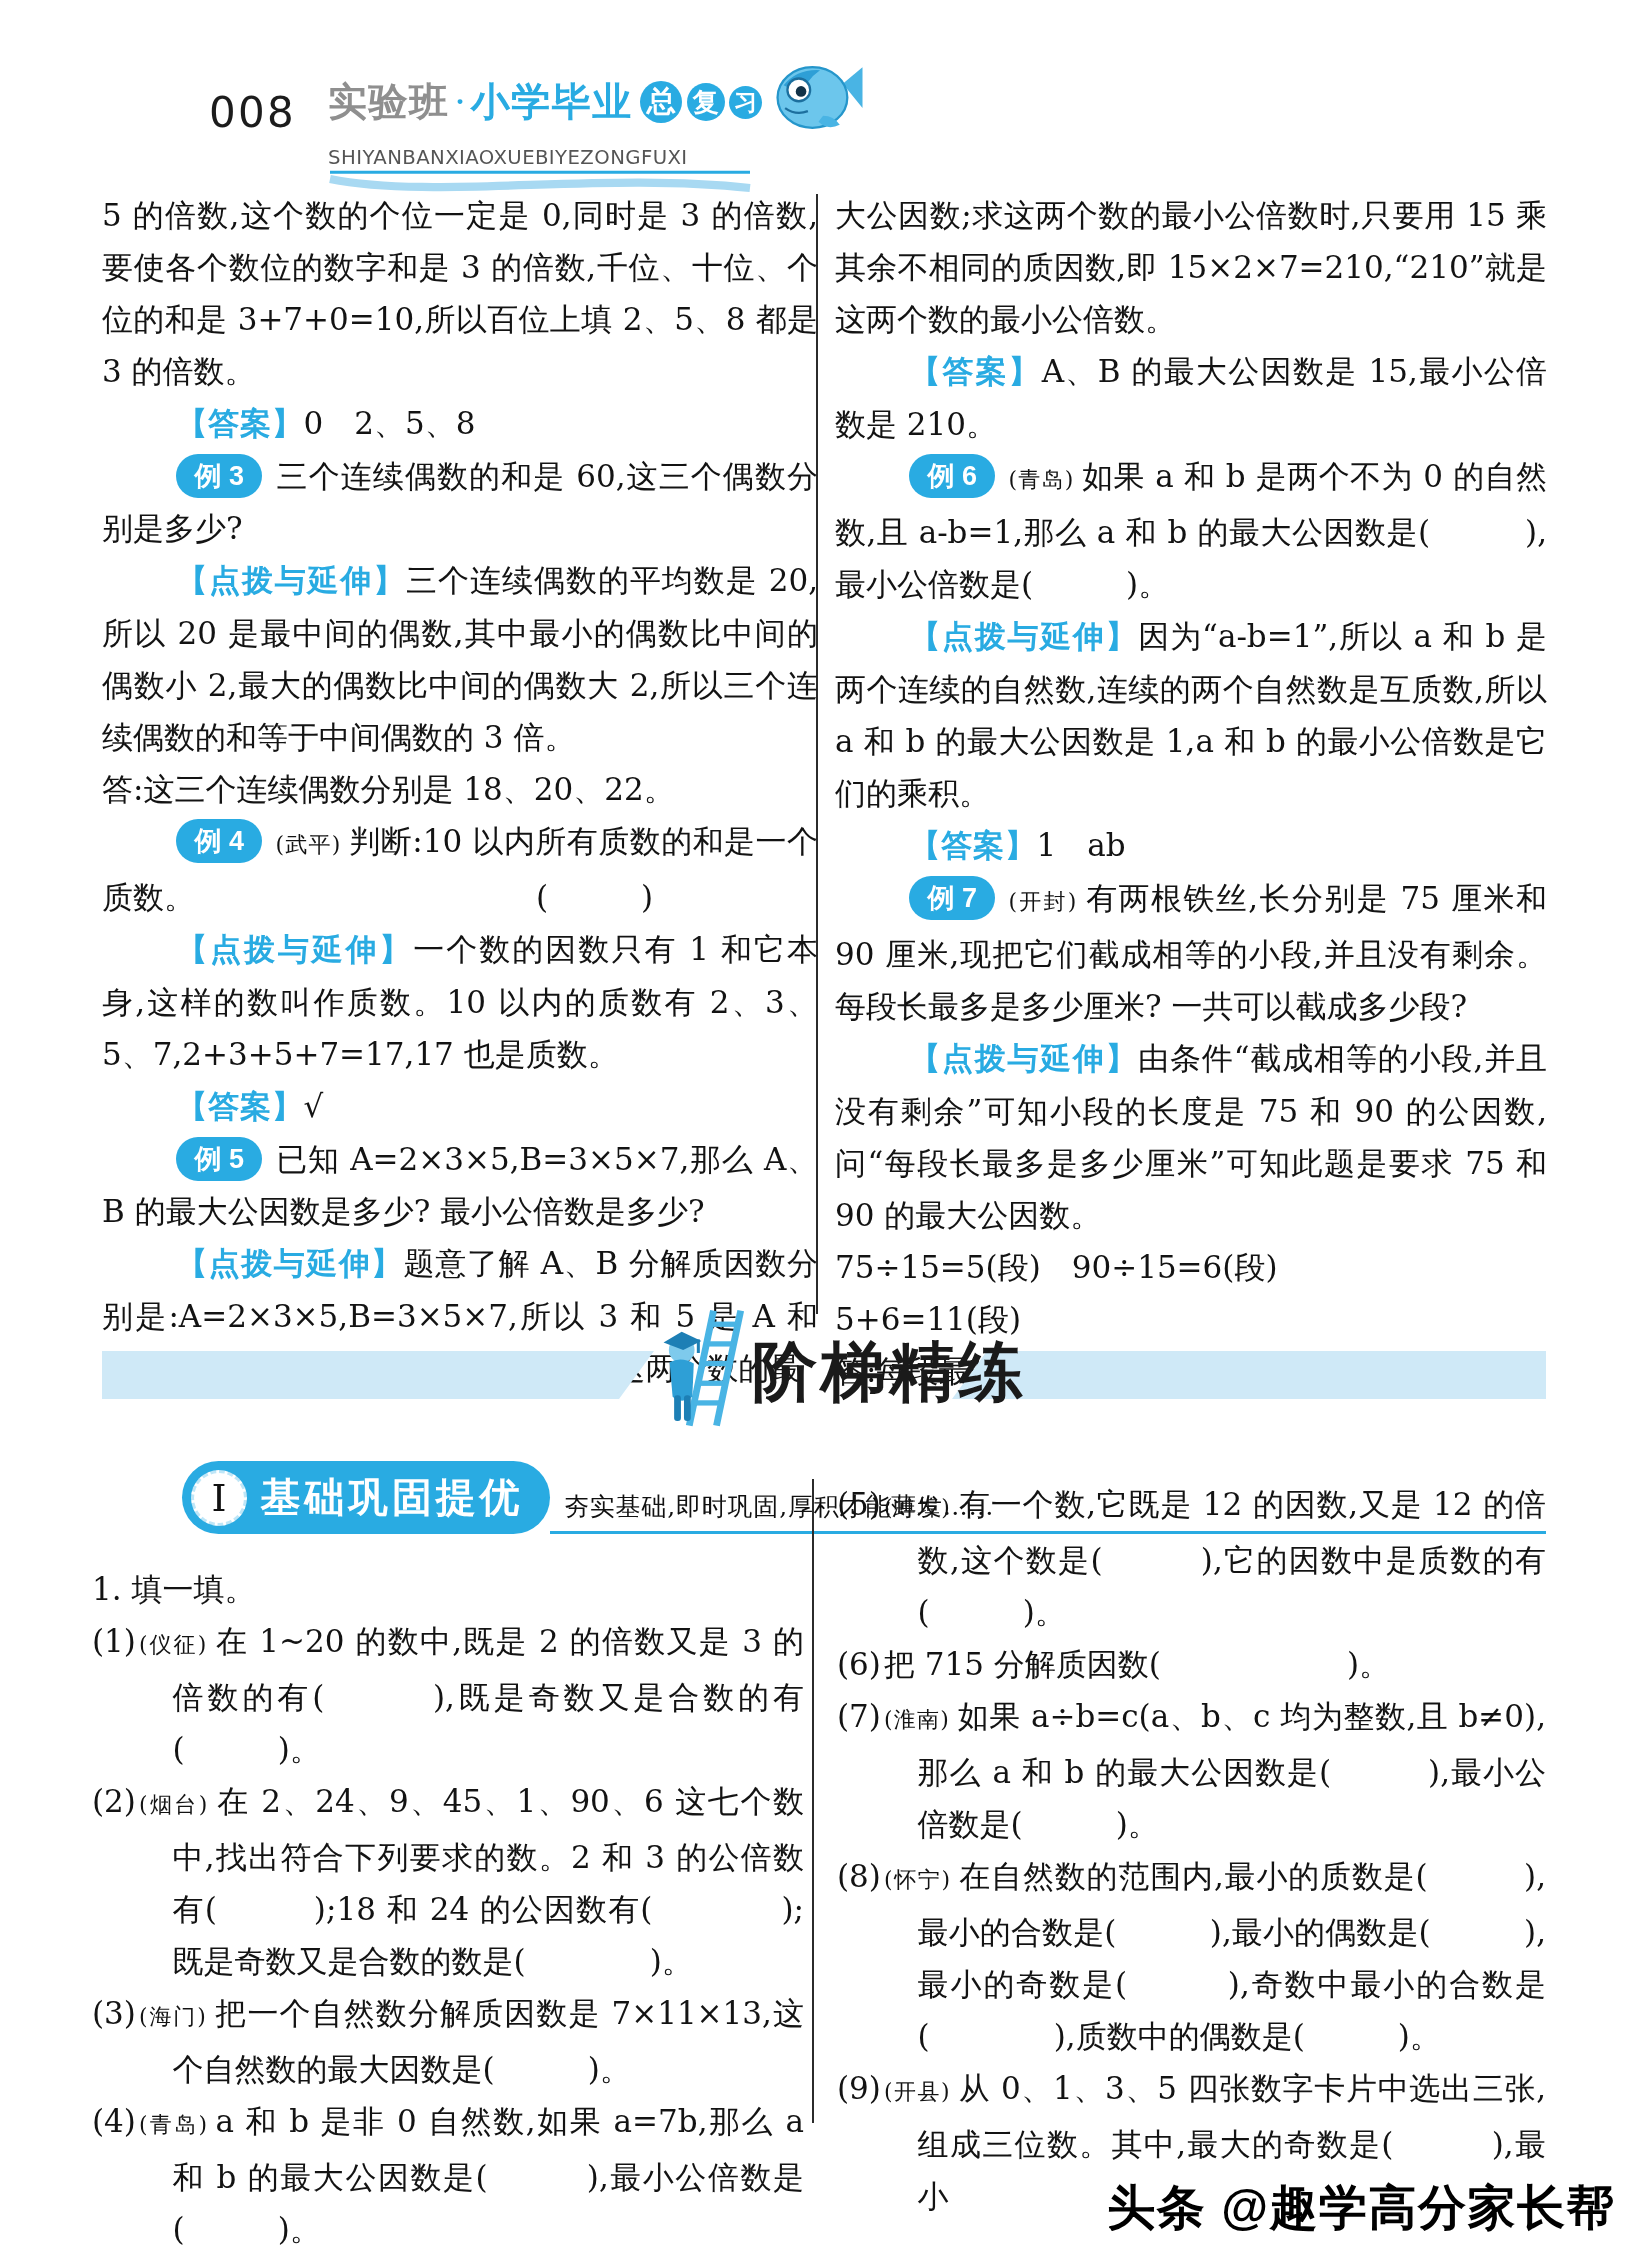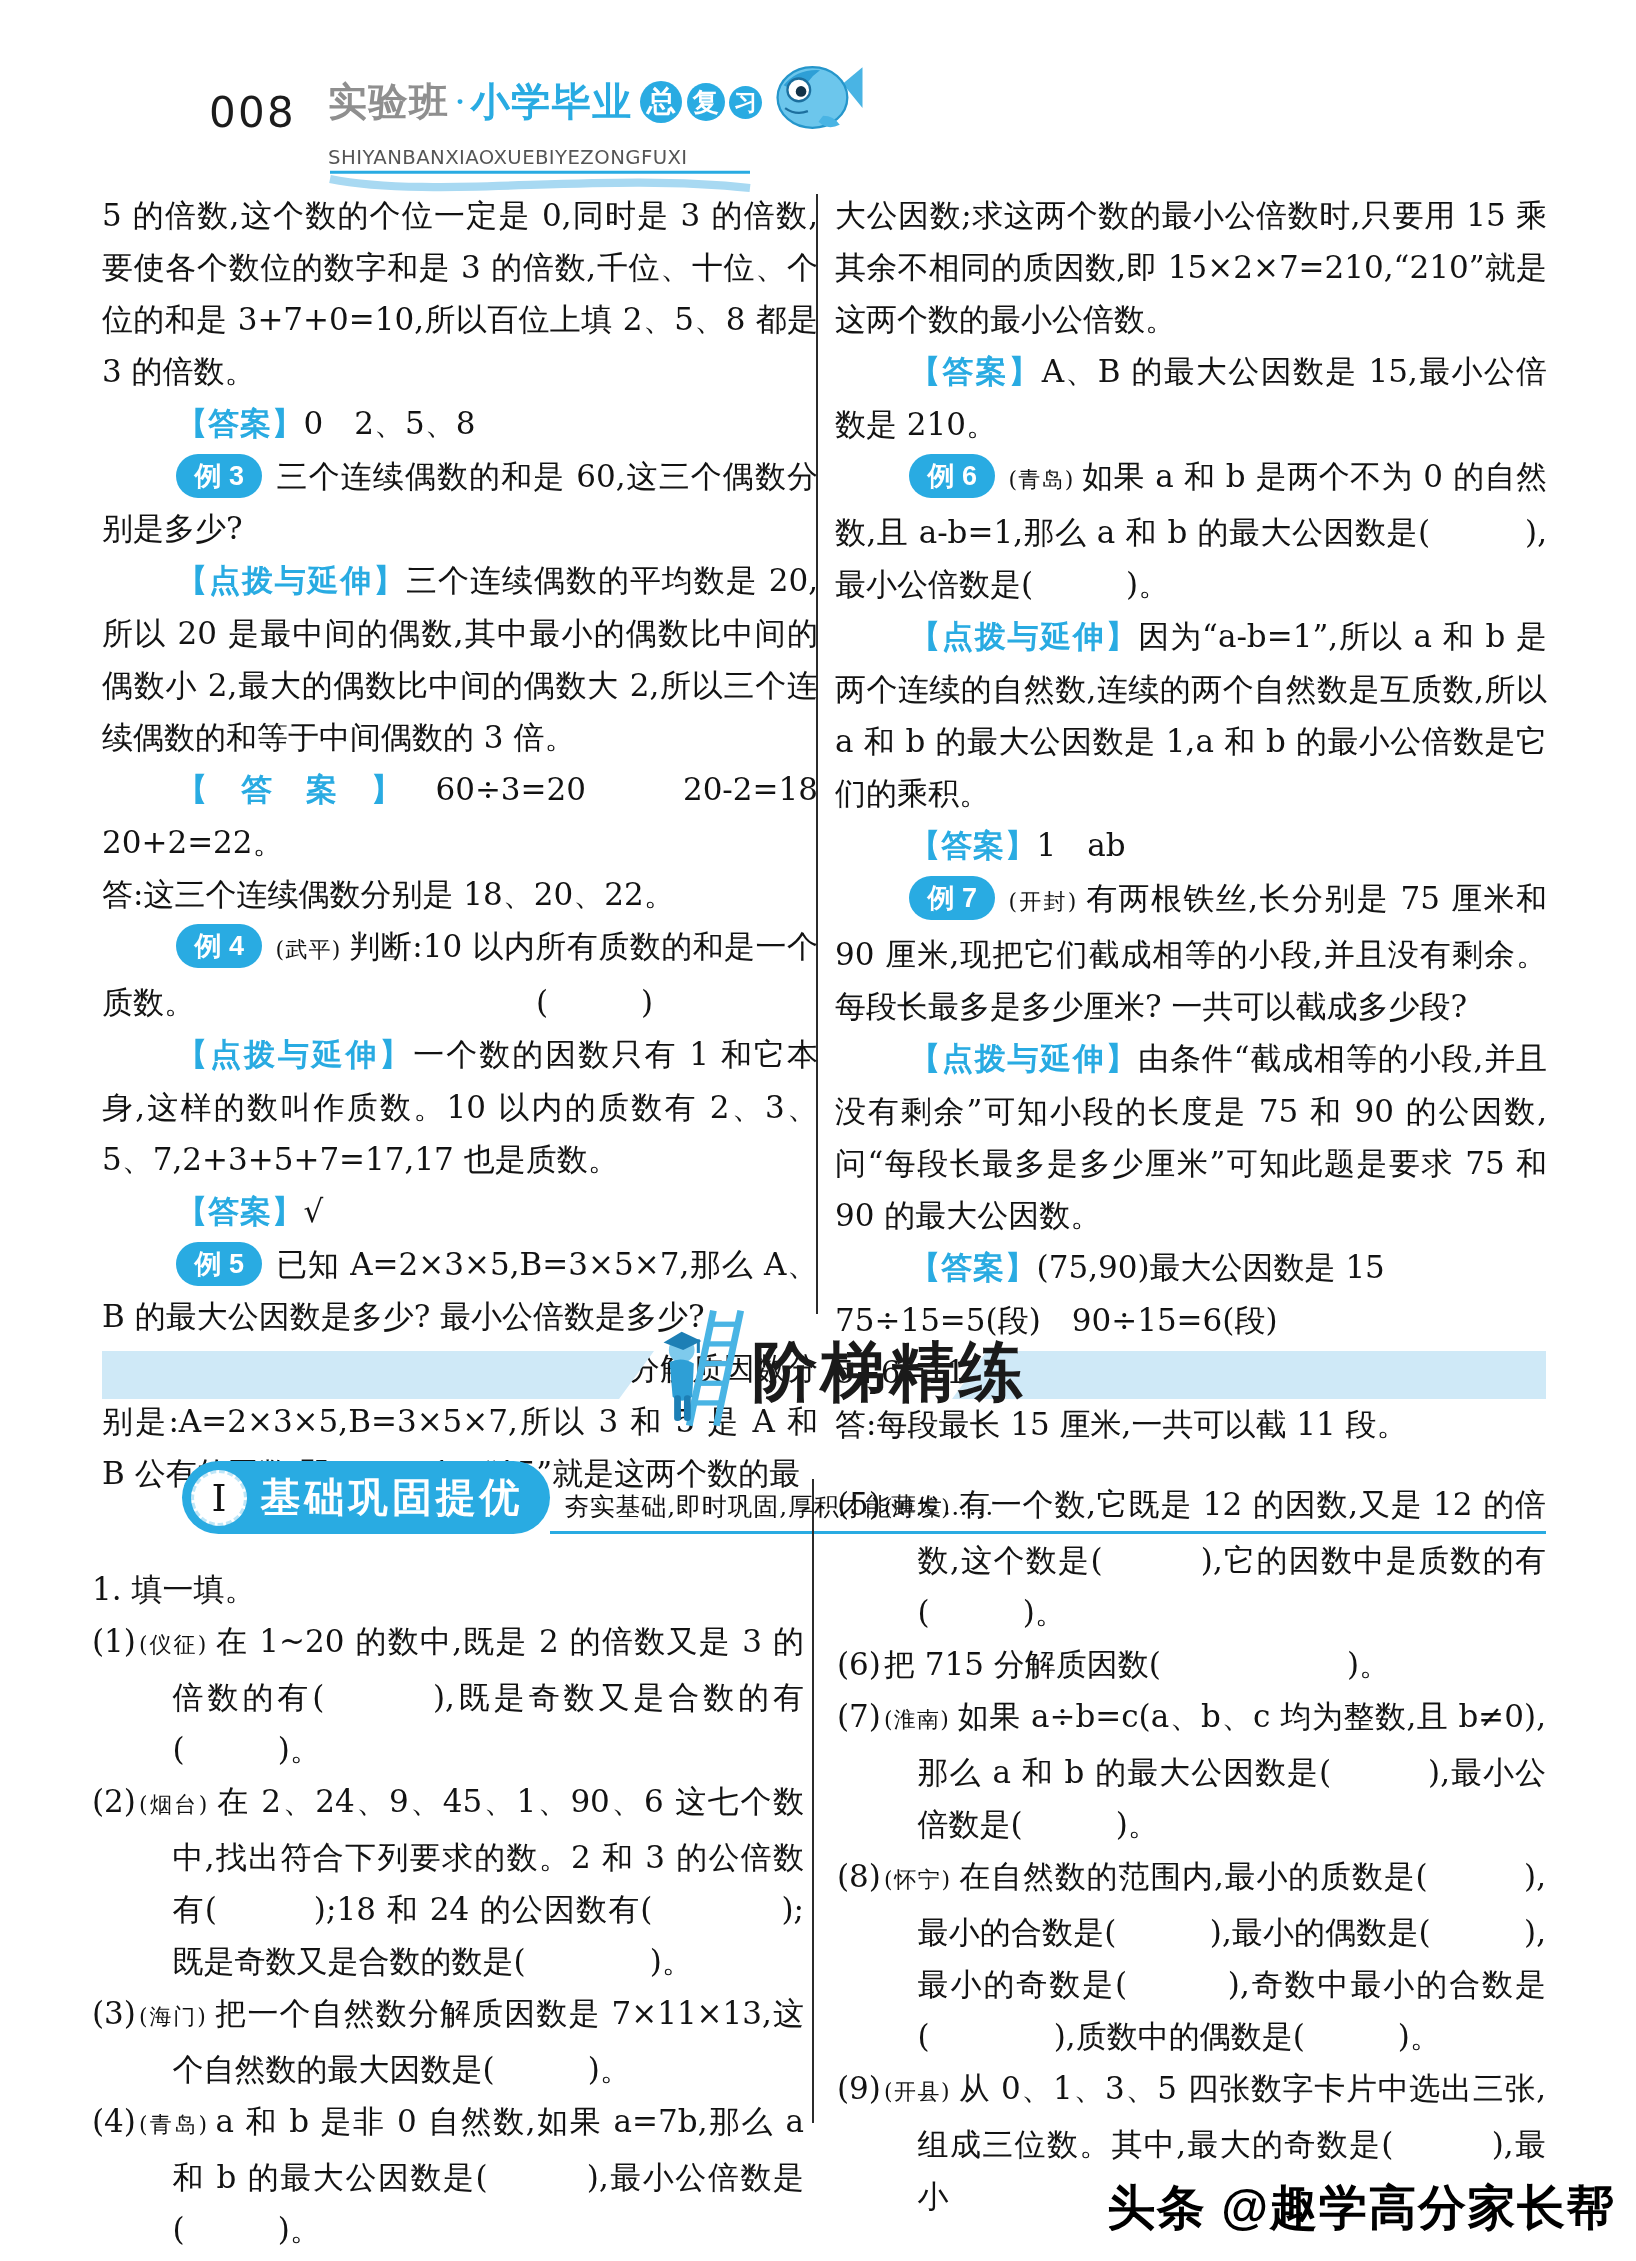--- a/index.html
+++ b/index.html
@@ -110,37 +110,35 @@
       </svg>
     </div>
   </div>
 
   <div class="divider-top"></div>
   <div class="col col-left-top">
       <p class="block para">5 的倍数,这个数的个位一定是 0,同时是 3 的倍数,要使各个数位的数字和是 3 的倍数,千位、十位、个位的和是 3+7+0=10,所以百位上填 2、5、8 都是 3 的倍数。</p>
       <p class="block answer"><span class="blue-label">【答案】</span>0　2、5、8</p>
       <p class="block example"><span class="ex-badge">例 3</span>三个连续偶数的和是 60,这三个偶数分别是多少?</p>
       <p class="block tip"><span class="blue-label">【点拨与延伸】</span>三个连续偶数的平均数是 20,所以 20 是最中间的偶数,其中最小的偶数比中间的偶数小 2,最大的偶数比中间的偶数大 2,所以三个连续偶数的和等于中间偶数的 3 倍。</p>
-      <p class="block answer"><span class="blue-label">【答案】</span>60÷3=20　20-2=18　20+2=22。</p>
       <p class="block para">答:这三个连续偶数分别是 18、20、22。</p>
       <p class="block example"><span class="ex-badge">例 4</span><span class="source">(武平)</span>判断:10 以内所有质数的和是一个质数。　　　　　　　　　　　(　　　)</p>
       <p class="block tip"><span class="blue-label">【点拨与延伸】</span>一个数的因数只有 1 和它本身,这样的数叫作质数。10 以内的质数有 2、3、5、7,2+3+5+7=17,17 也是质数。</p>
       <p class="block answer"><span class="blue-label">【答案】</span>√</p>
       <p class="block example"><span class="ex-badge">例 5</span>已知 A=2×3×5,B=3×5×7,那么 A、B 的最大公因数是多少? 最小公倍数是多少?</p>
       <p class="block tip"><span class="blue-label">【点拨与延伸】</span>题意了解 A、B 分解质因数分别是:A=2×3×5,B=3×5×7,所以 3 和 5 是 A 和 B 公有的因数,即 3×5=15,“15”就是这两个数的最</p>
     </div>
   <div class="col col-right-top">
       <p class="block para">大公因数;求这两个数的最小公倍数时,只要用 15 乘其余不相同的质因数,即 15×2×7=210,“210”就是这两个数的最小公倍数。</p>
       <p class="block answer"><span class="blue-label">【答案】</span>A、B 的最大公因数是 15,最小公倍数是 210。</p>
       <p class="block example"><span class="ex-badge">例 6</span><span class="source">(青岛)</span>如果 a 和 b 是两个不为 0 的自然数,且 a-b=1,那么 a 和 b 的最大公因数是(　　　),最小公倍数是(　　　)。</p>
       <p class="block tip"><span class="blue-label">【点拨与延伸】</span>因为“a-b=1”,所以 a 和 b 是两个连续的自然数,连续的两个自然数是互质数,所以 a 和 b 的最大公因数是 1,a 和 b 的最小公倍数是它们的乘积。</p>
       <p class="block answer"><span class="blue-label">【答案】</span>1　ab</p>
       <p class="block example"><span class="ex-badge">例 7</span><span class="source">(开封)</span>有两根铁丝,长分别是 75 厘米和 90 厘米,现把它们截成相等的小段,并且没有剩余。每段长最多是多少厘米? 一共可以截成多少段?</p>
       <p class="block tip"><span class="blue-label">【点拨与延伸】</span>由条件“截成相等的小段,并且没有剩余”可知小段的长度是 75 和 90 的公因数,问“每段长最多是多少厘米”可知此题是要求 75 和 90 的最大公因数。</p>
-      <p class="block answer"><span class="blue-label">【答案】</span>(75,90)最大公因数是 15</p>
       <p class="block para">75÷15=5(段)　90÷15=6(段)</p>
       <p class="block para">5+6=11(段)</p>
       <p class="block para">答:每段最长 15 厘米,一共可以截 11 段。</p>
     </div>
 
   <div class="banner">
     <div class="band band-left"></div>
     <div class="band band-right"></div>
     <svg class="banner-icon" width="87" height="125" viewBox="0 0 115 165">
       <line x1="72" y1="6" x2="40" y2="158" stroke="#49b4e4" stroke-width="9"></line>

